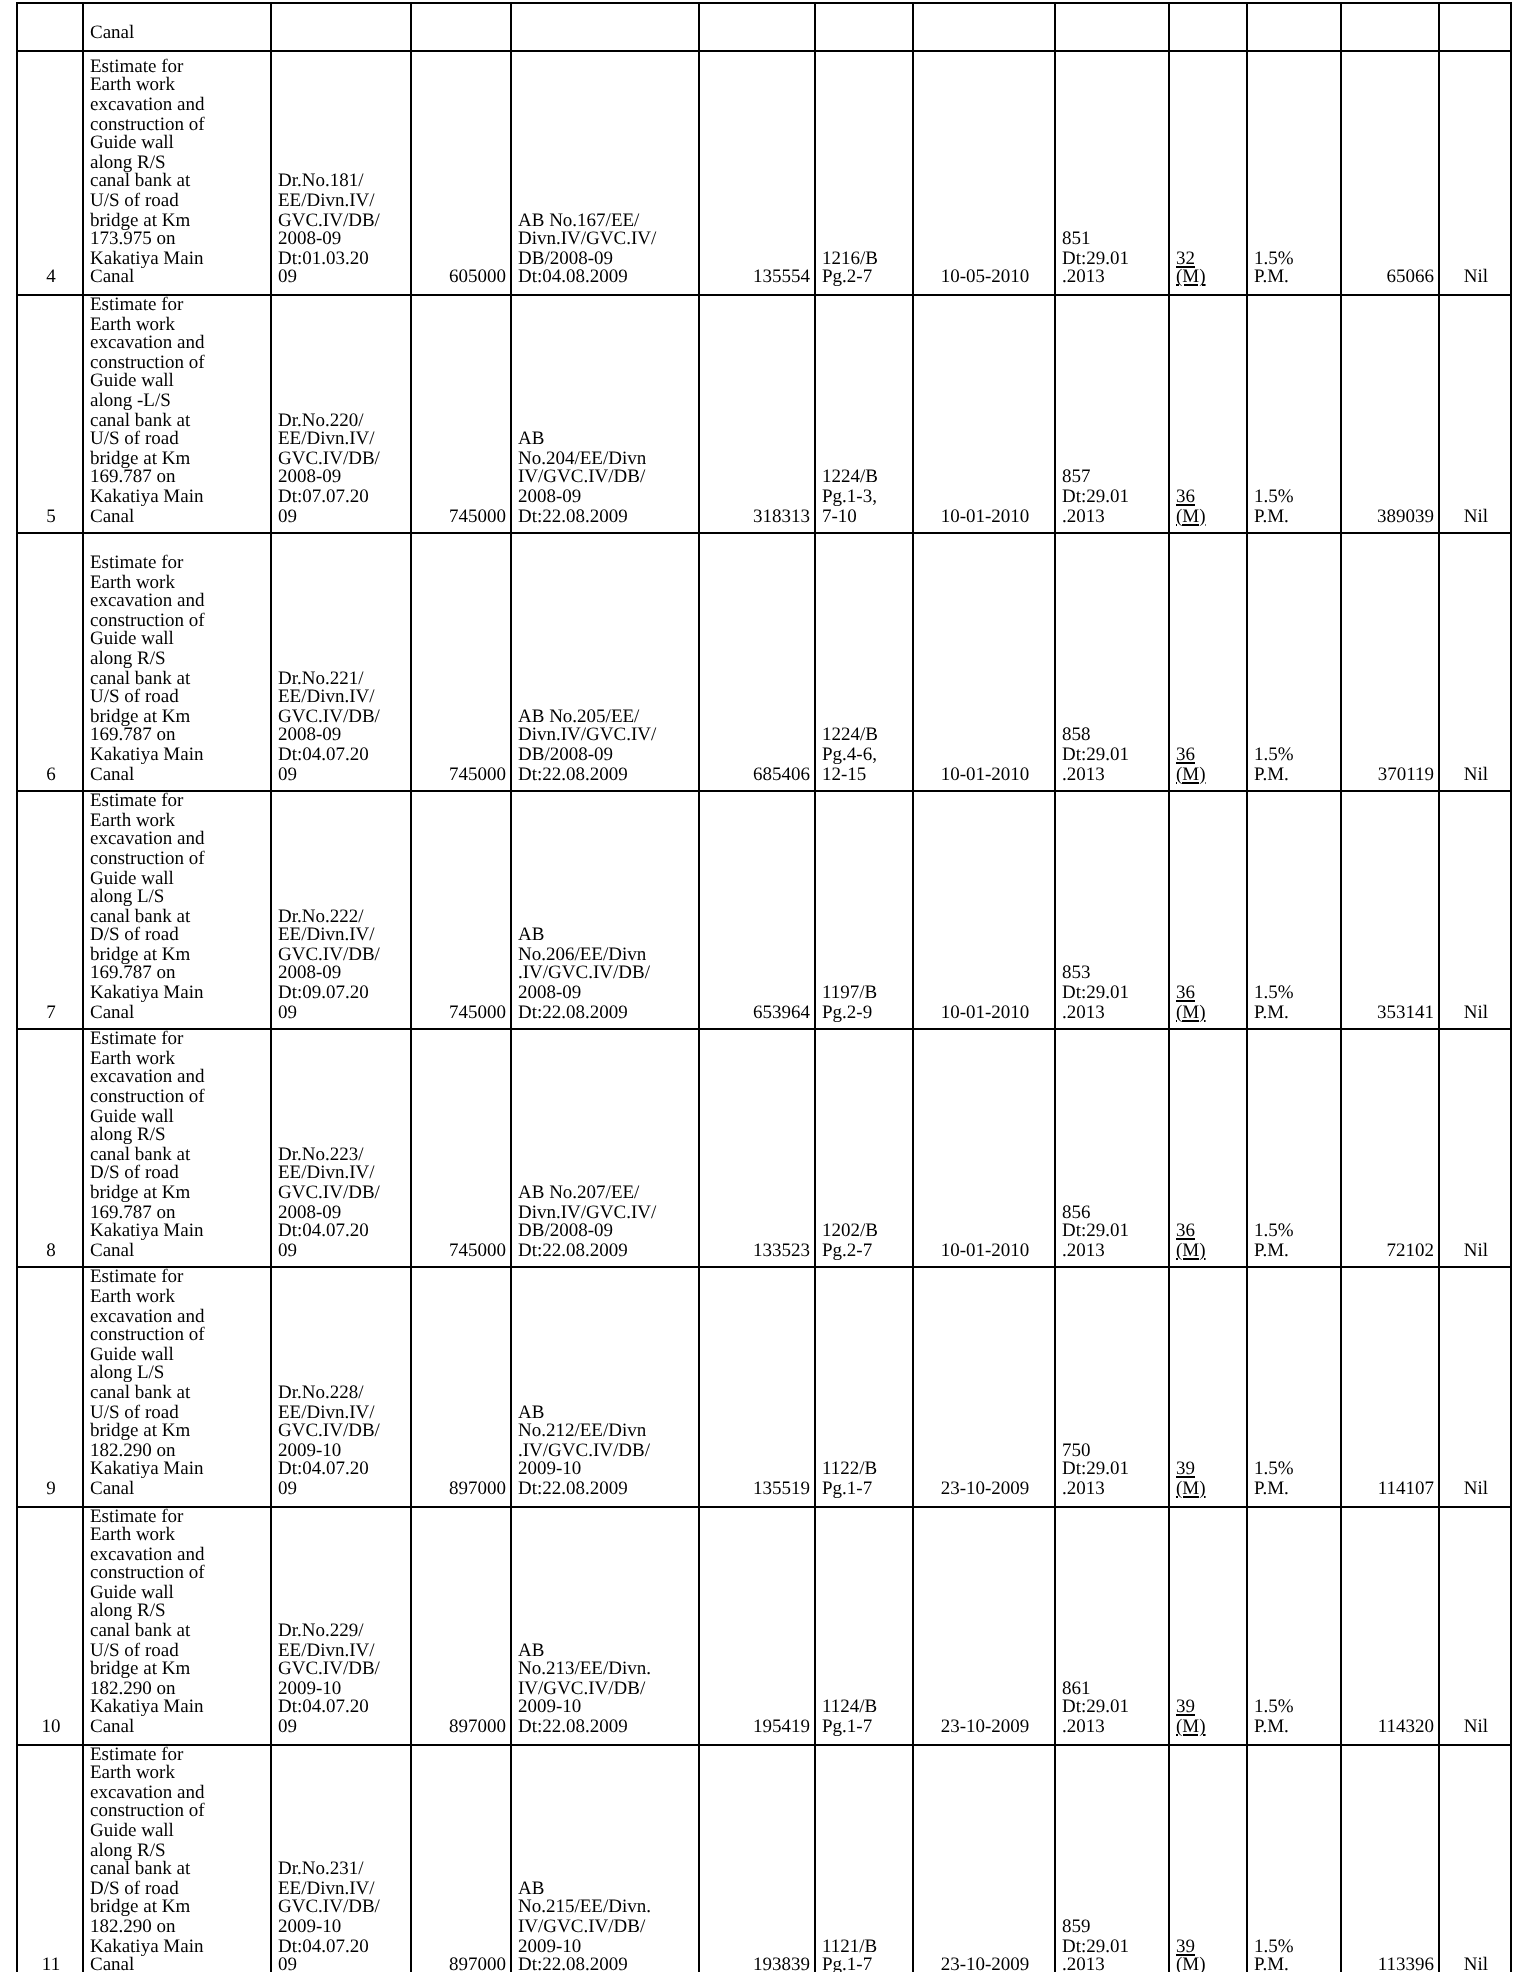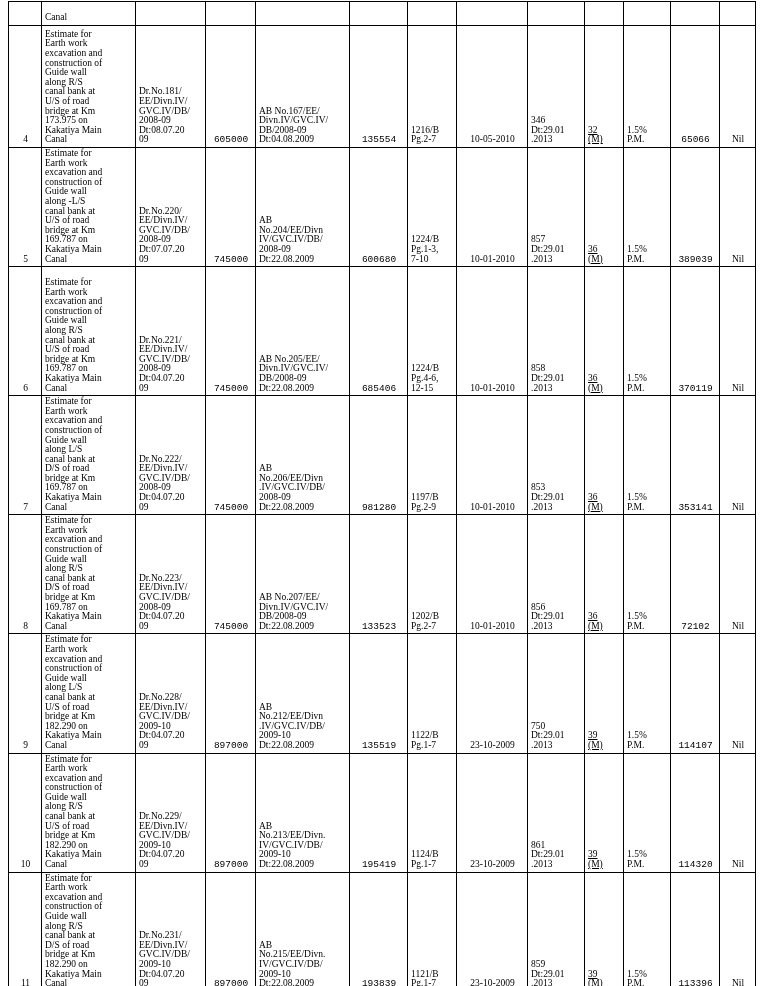--- a/index.html
+++ b/index.html
@@ -24,21 +24,21 @@
     border: 1px solid #000000;
     vertical-align: bottom;
     font-size: 9.5px;
     line-height: 9.6px;
     padding: 1px 2px 2px 3px;
     white-space: pre-line;
     overflow: hidden;
     word-wrap: break-word;
   }
   td.al-c { text-align: center; padding-left: 1px; padding-right: 1px; }
-  td.al-r { text-align: center; font-family: Liberation Mono, monospace; }
+  td.al-r { text-align: right; }
   td.pr8  { padding-right: 7px; }
   td.pr6  { padding-right: 5px; }
   td.pr10 { padding-right: 10px; }
   td.pl8  { padding-left: 8px; font-family: Liberation Serif, serif; }
   td.pl5  { padding-left: 5px; }
   td.pl4  { padding-left: 4px; text-decoration: underline; }
   td.pl9  { padding-left: 9px; }
 </style>
 </head>
 <body>
@@ -87,32 +87,32 @@
 canal bank at
 U/S of road
 bridge at Km
 173.975 on
 Kakatiya Main
 Canal</td>
           <td>Dr.No.181/
 EE/Divn.IV/
 GVC.IV/DB/
 2008-09
-Dt:08.07.20
+Dt:01.03.20
 09</td>
           <td class="al-r pr8">605000</td>
           <td>AB No.167/EE/
 Divn.IV/GVC.IV/
 DB/2008-09
 Dt:04.08.2009</td>
           <td class="al-r pr6">135554</td>
           <td class="pl8">1216/B
 Pg.2-7</td>
           <td class="al-c">10-05-2010</td>
-          <td class="pl5">346
+          <td class="pl5">851
 Dt:29.01
 .2013</td>
           <td class="pl4">32
 (M)</td>
           <td class="pl9">1.5%
 P.M.</td>
           <td class="al-r pr10">65066</td>
           <td class="al-c">Nil</td>
         </tr>
         <tr style="height: 118px;">
@@ -134,21 +134,21 @@
 GVC.IV/DB/
 2008-09
 Dt:07.07.20
 09</td>
           <td class="al-r pr8">745000</td>
           <td>AB
 No.204/EE/Divn
 IV/GVC.IV/DB/
 2008-09
 Dt:22.08.2009</td>
-          <td class="al-r pr6">600680</td>
+          <td class="al-r pr6">318313</td>
           <td class="pl8">1224/B
 Pg.1-3,
 7-10</td>
           <td class="al-c">10-01-2010</td>
           <td class="pl5">857
 Dt:29.01
 .2013</td>
           <td class="pl4">36
 (M)</td>
           <td class="pl9">1.5%
@@ -207,29 +207,29 @@
 canal bank at
 D/S of road
 bridge at Km
 169.787 on
 Kakatiya Main
 Canal</td>
           <td>Dr.No.222/
 EE/Divn.IV/
 GVC.IV/DB/
 2008-09
-Dt:04.07.20
+Dt:09.07.20
 09</td>
           <td class="al-r pr8">745000</td>
           <td>AB
 No.206/EE/Divn
 .IV/GVC.IV/DB/
 2008-09
 Dt:22.08.2009</td>
-          <td class="al-r pr6">981280</td>
+          <td class="al-r pr6">653964</td>
           <td class="pl8">1197/B
 Pg.2-9</td>
           <td class="al-c">10-01-2010</td>
           <td class="pl5">853
 Dt:29.01
 .2013</td>
           <td class="pl4">36
 (M)</td>
           <td class="pl9">1.5%
 P.M.</td>

